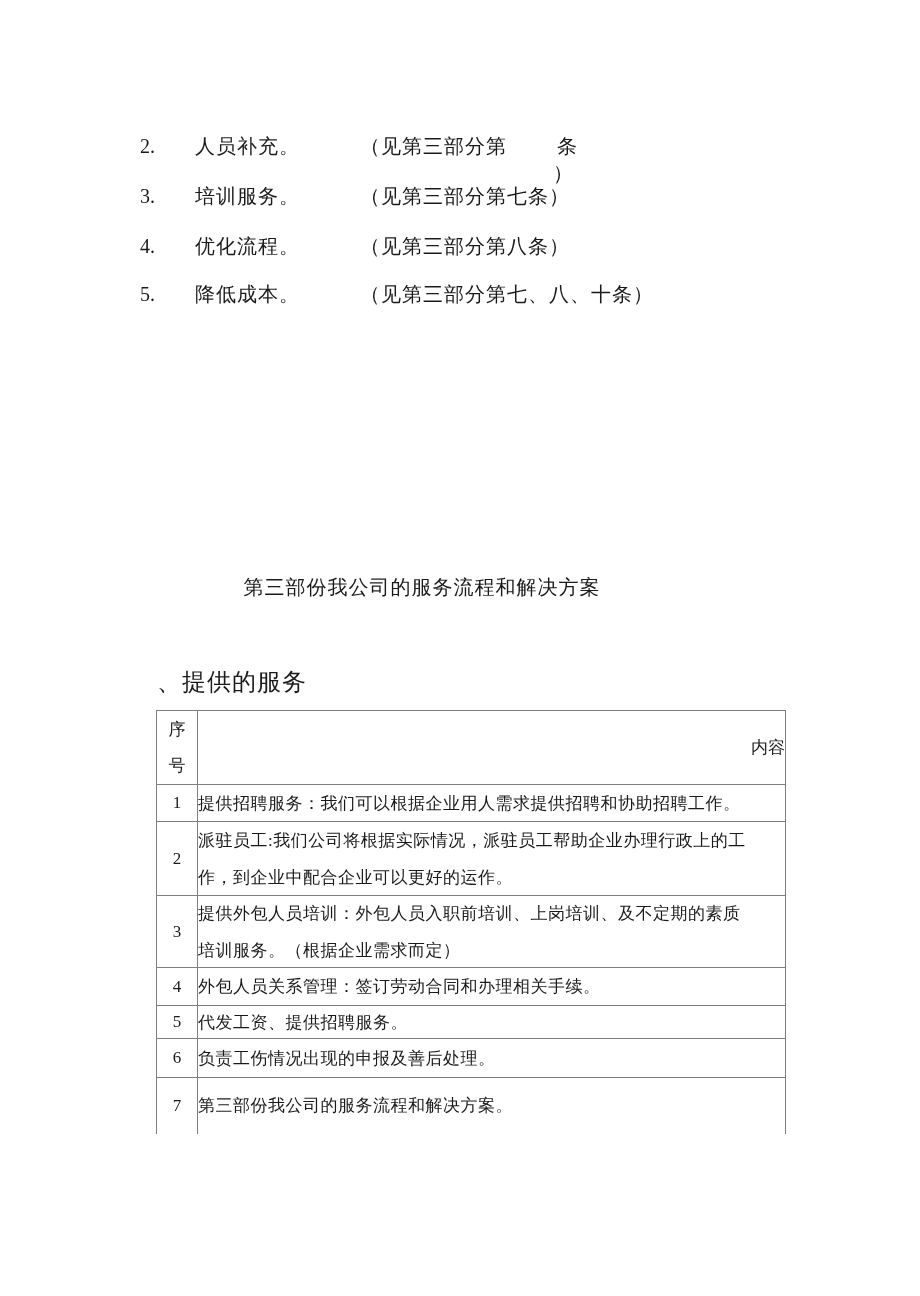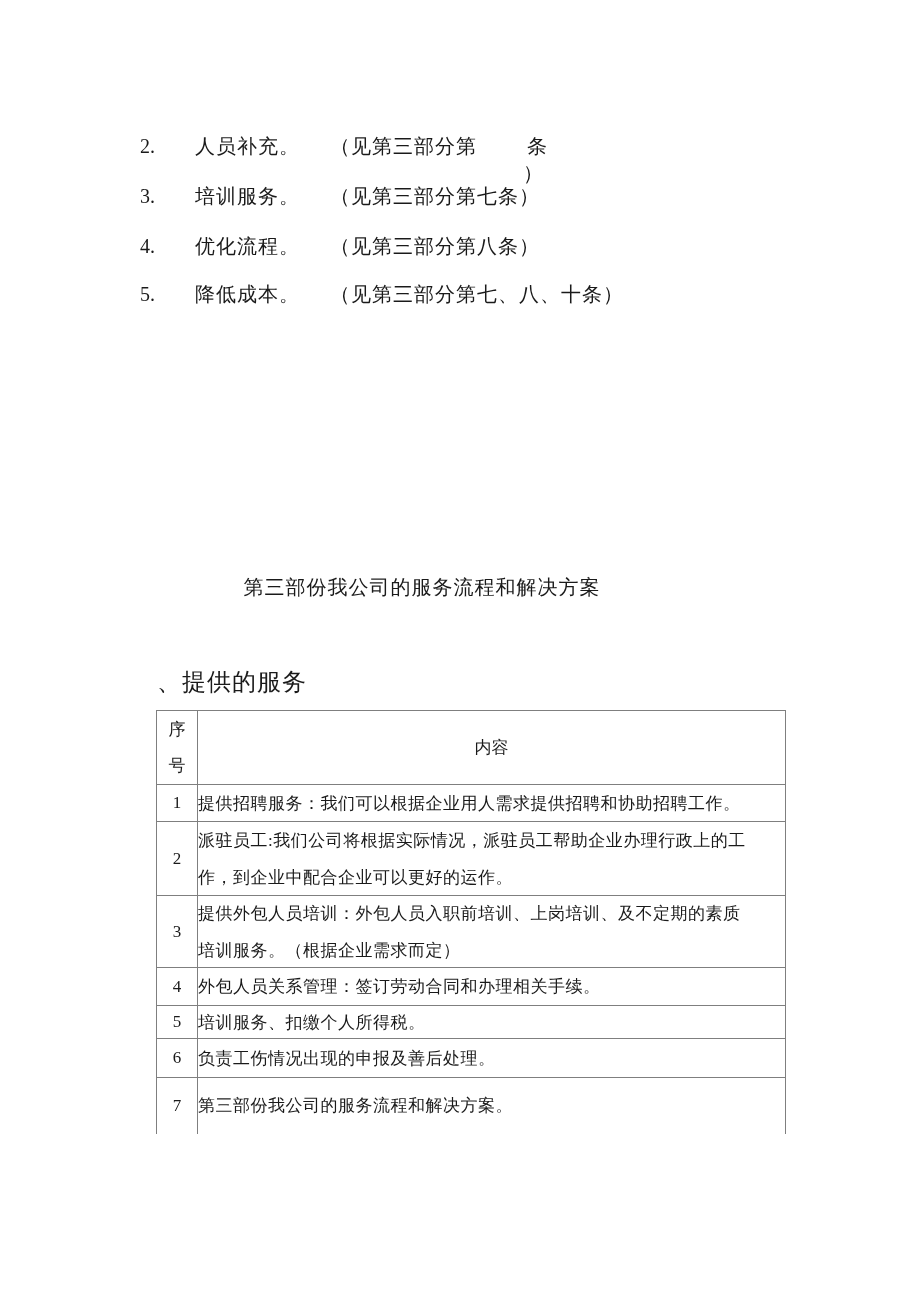--- a/index.html
+++ b/index.html
@@ -16,21 +16,21 @@
 
   
   .numbered-list { position: absolute; left: 140px; top: 0; width: 680px; font-size: 20px; }
   .list-item { position: absolute; left: 0; display: flex; align-items: baseline; }
   .li-2 { top: 133px; }
   .li-3 { top: 183px; }
   .li-4 { top: 233px; }
   .li-5 { top: 281px; }
   .list-num   { width: 55px; flex: 0 0 55px; }
   .list-label { width: 135px; flex: 0 0 135px; letter-spacing: 1px; }
-  .list-ref   { letter-spacing: 1px; }
+  .list-ref   { letter-spacing: 1px; margin-left: 30px; }
   .blank-gap  { display: inline-block; width: 50px; }
   .ref-close-line { margin-left: 193px; line-height: 26px; }
 
   
   .doc-title {
     position: absolute;
     top: 574px;
     left: 0;
     width: 844px;
     margin: 0;
@@ -124,21 +124,21 @@
   <div class="services-table-wrap">
     <table class="services">
       <tbody>
         <tr class="hdr">
           <td class="idx-col">
             <span class="idx-stack">
               <span>序</span>
               <span>号</span>
             </span>
           </td>
-          <td class="content-col" style="text-align:center; padding-left:0;">内容</td>
+          <td class="content-col" style="text-align:right; padding-left:0;">内容</td>
         </tr>
 
         <tr class="r1">
           <td class="idx-col">1</td>
           <td class="content-col">
             <p>提供招聘服务：我们可以根据企业用人需求提供招聘和协助招聘工作。</p>
           </td>
         </tr>
 
         <tr class="r2">
@@ -160,21 +160,21 @@
         <tr class="r4">
           <td class="idx-col">4</td>
           <td class="content-col">
             <p>外包人员关系管理：签订劳动合同和办理相关手续。</p>
           </td>
         </tr>
 
         <tr class="r5">
           <td class="idx-col">5</td>
           <td class="content-col">
-            <p>培训服务、扣缴个人所得税。</p>
+            <p>代发工资、提供招聘服务。</p>
           </td>
         </tr>
 
         <tr class="r6">
           <td class="idx-col">6</td>
           <td class="content-col">
             <p>负责工伤情况出现的申报及善后处理。</p>
           </td>
         </tr>
 

